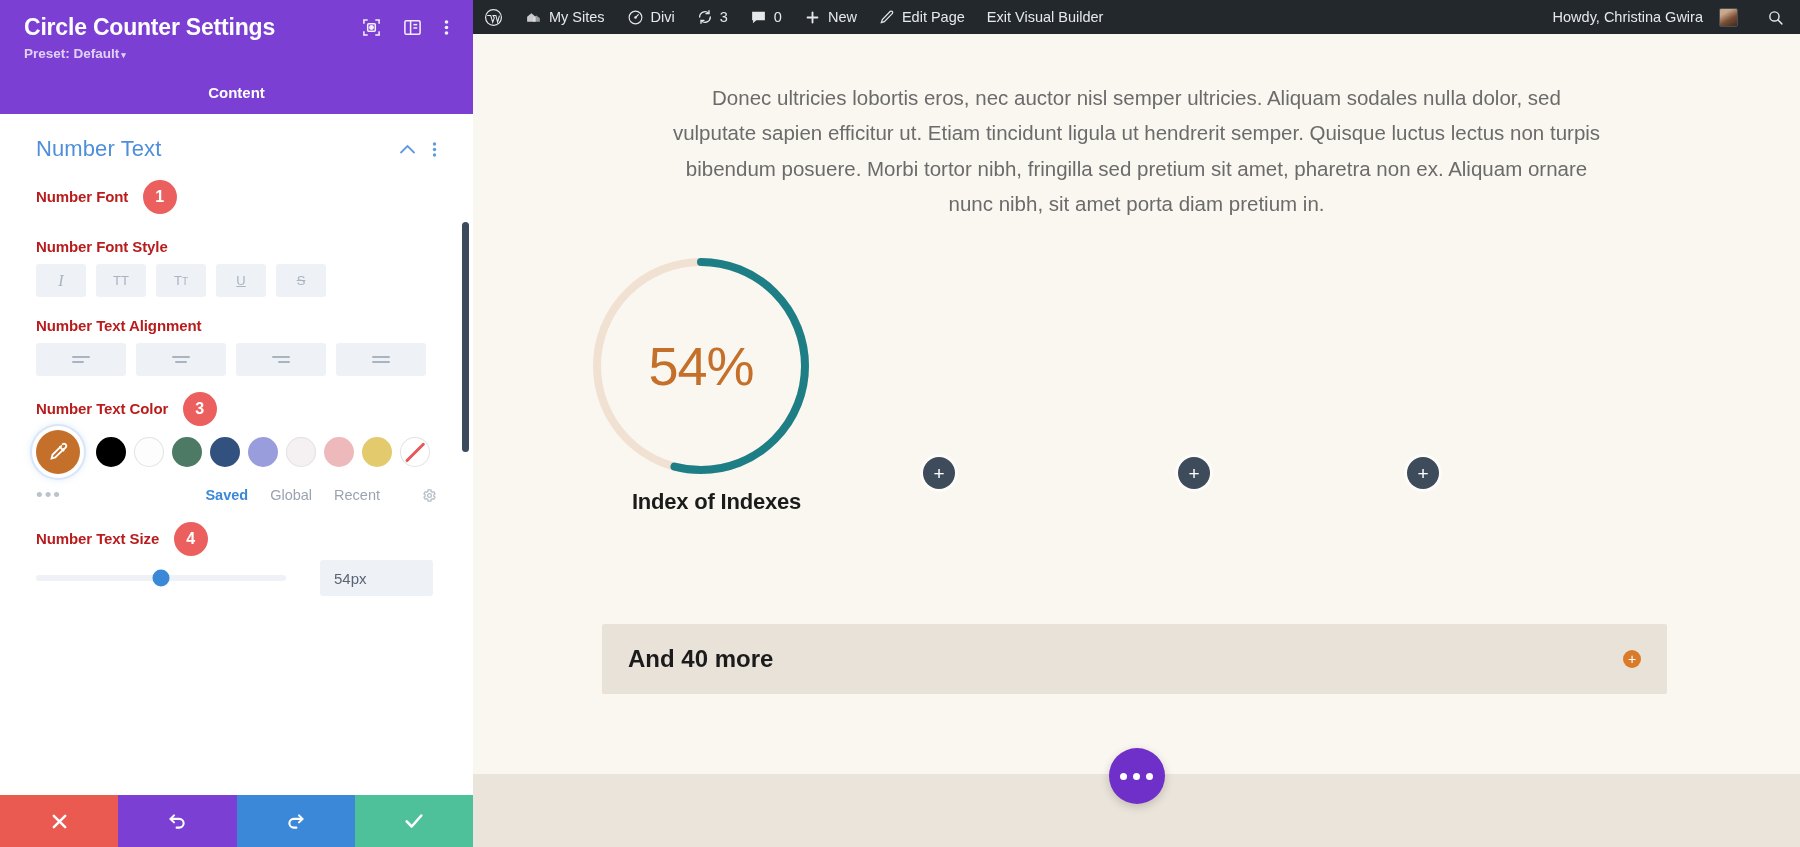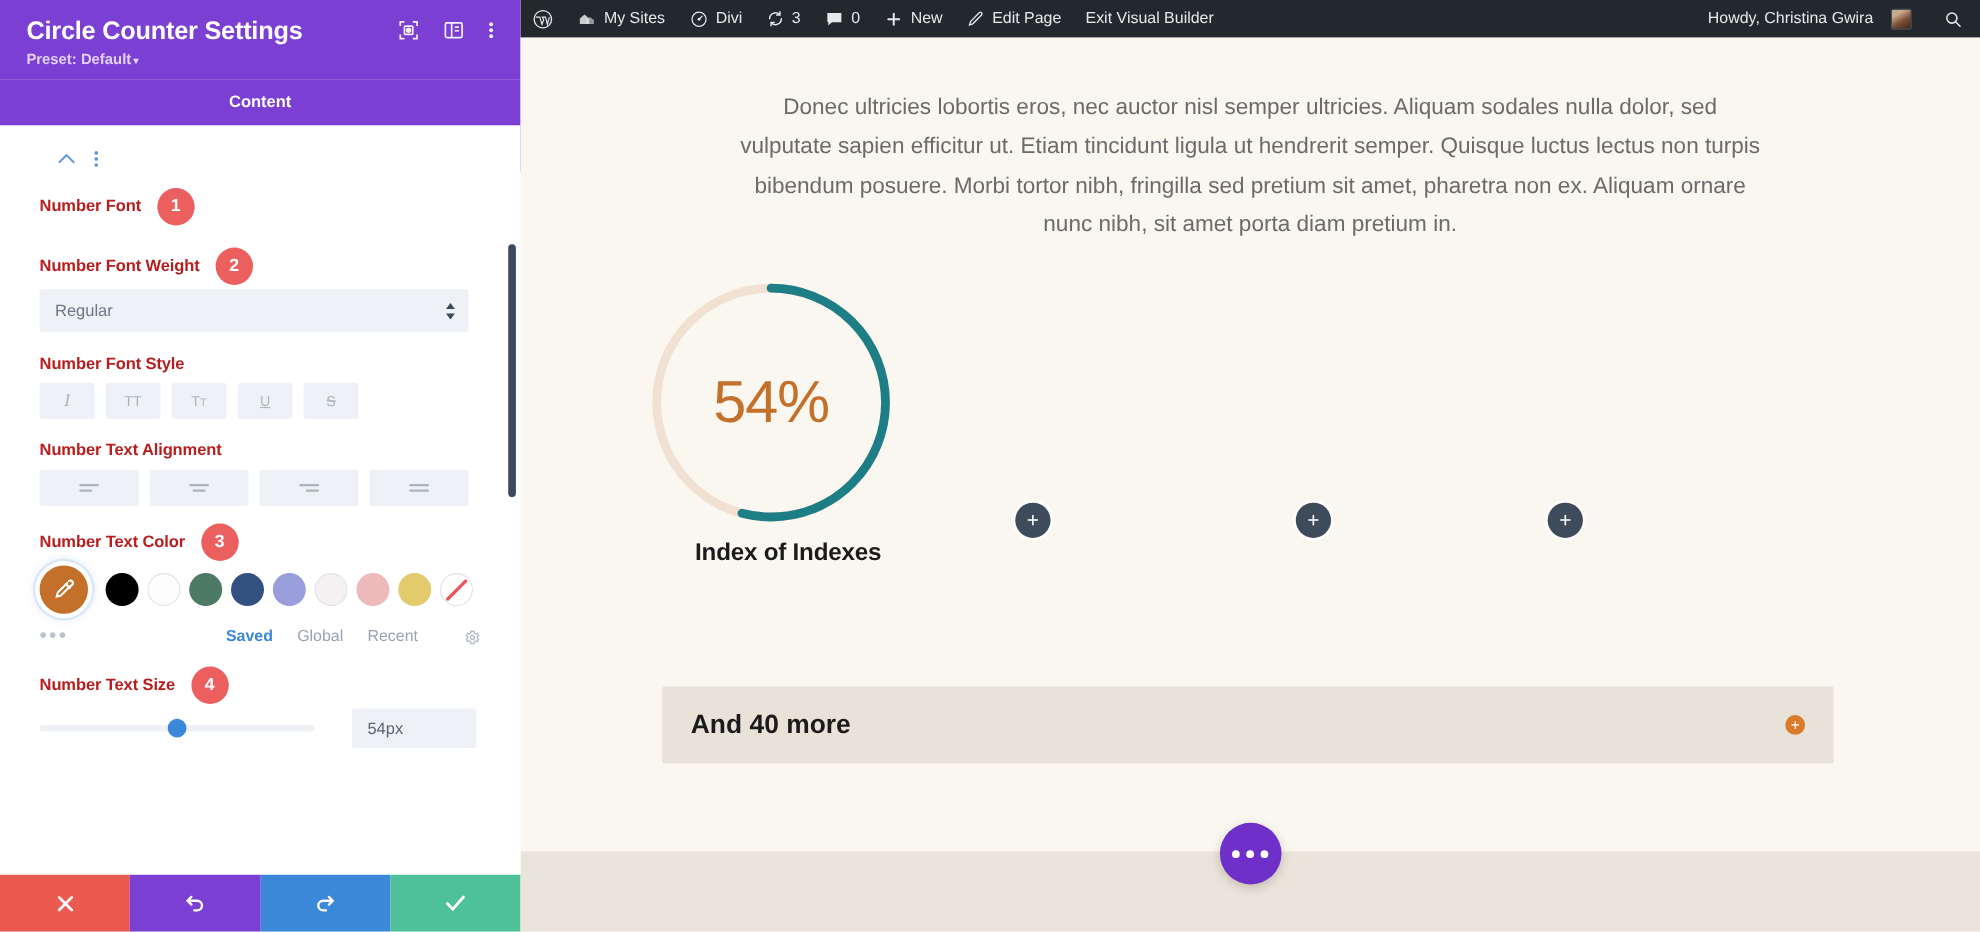--- a/index.html
+++ b/index.html
@@ -292,52 +292,40 @@
 
     <div class="tabs">
       <div class="tab">Content</div>
       <div class="tab active">Design</div>
     </div>
 
     <div class="panel-body">
       <div class="scroll-inner">
 
         <div class="section-head">
+          <div class="section-title">Number Text</div>
           <span class="sec-ic">
             <svg width="17" height="11" viewBox="0 0 17 11" fill="none" stroke="#5f9ae0" stroke-width="1.8">
               <polyline points="1.5,9 8.5,2 15.5,9"></polyline>
             </svg>
           </span>
           <span class="sec-ic">
             <svg width="5" height="17" viewBox="0 0 5 17">
               <circle cx="2.5" cy="3" r="1.7" fill="#5f9ae0"></circle>
               <circle cx="2.5" cy="8.5" r="1.7" fill="#5f9ae0"></circle>
               <circle cx="2.5" cy="14" r="1.7" fill="#5f9ae0"></circle>
             </svg>
           </span>
         </div>
 
         <div class="field">
           <span class="field-label">Number Font</span>
           <span class="badge">1</span>
         </div>
 
-        <div class="field">
-          <span class="field-label">Number Font Weight</span>
-          <span class="badge">2</span>
-          <div class="select">
-            <span>Regular</span>
-            <span class="arrows">
-              <svg width="9" height="15" viewBox="0 0 9 15" fill="#3b4754">
-                <polygon points="4.5,0 8.5,5.5 0.5,5.5"></polygon>
-                <polygon points="4.5,15 8.5,9.5 0.5,9.5"></polygon>
-              </svg>
-            </span>
-          </div>
-        </div>
 
         <div class="field">
           <div class="field-label">Number Font Style</div>
           <div class="btn-group">
             <div class="sq-btn">
                 <i style="font-style:italic;font-family:'Liberation Serif',serif;font-size:16px;">I</i>
               </div>
             <div class="sq-btn">
                 <span style="font-size:13px;">TT</span>
               </div>

